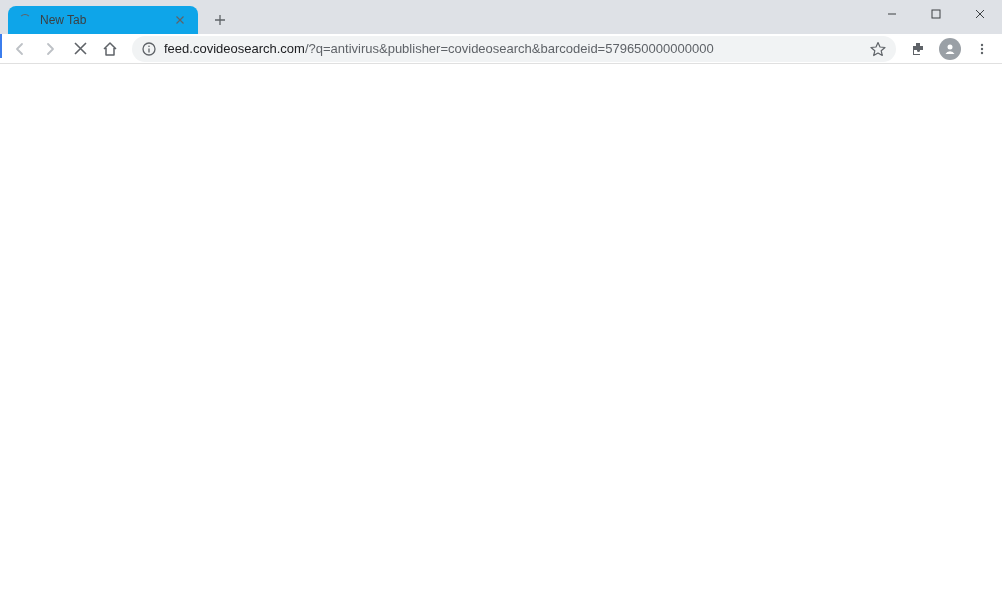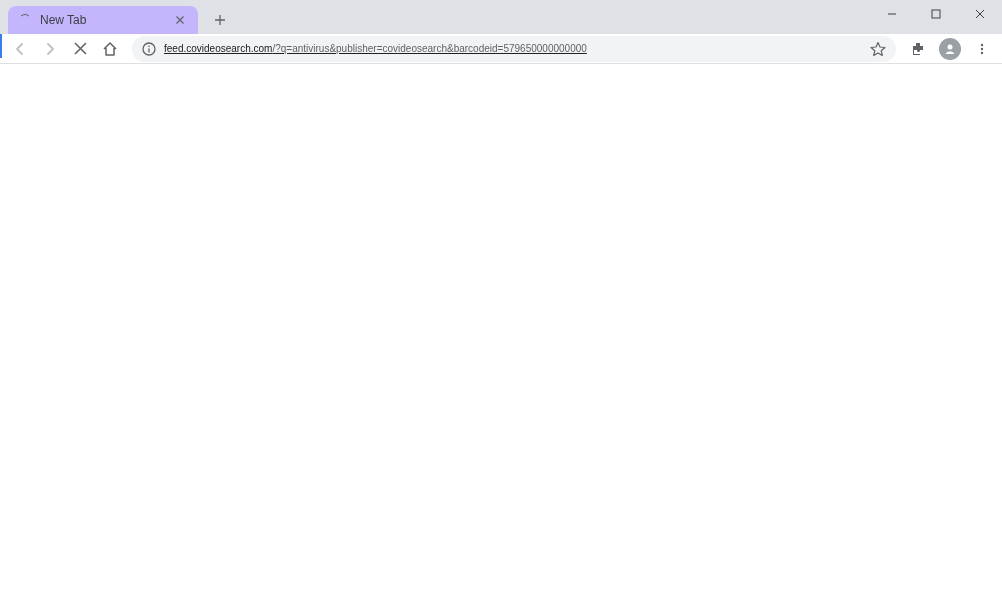--- a/index.html
+++ b/index.html
@@ -24,21 +24,21 @@
     }
     .tab-strip {
       display: flex;
       align-items: flex-end;
       padding-left: 8px;
       height: 100%;
     }
     .tab {
       height: 28px;
       width: 190px;
-      background: #c4b5fd;
+      background: #0ea5e9;
       border-top-left-radius: 8px;
       border-top-right-radius: 8px;
       display: flex;
       align-items: center;
       padding: 0 10px;
       position: relative;
       margin-top: 6px;
     }
     .tab-favicon {
       width: 14px;
@@ -129,26 +129,25 @@
       padding: 0 10px;
       margin: 0 6px;
       gap: 8px;
     }
     .site-info-icon {
       color: #5f6368;
       display: flex;
       align-items: center;
     }
     .url-text {
-      font-size: 10px;
+      font-size: 13px;
       color: #202124;
       flex: 1;
       white-space: nowrap;
       overflow: hidden;
-      text-decoration: underline;
     }
     .url-domain { color: #202124; }
     .url-path { color: #5f6368; }
     .star-btn {
       color: #5f6368;
       display: flex;
       align-items: center;
     }
     .right-icons {
       display: flex;

